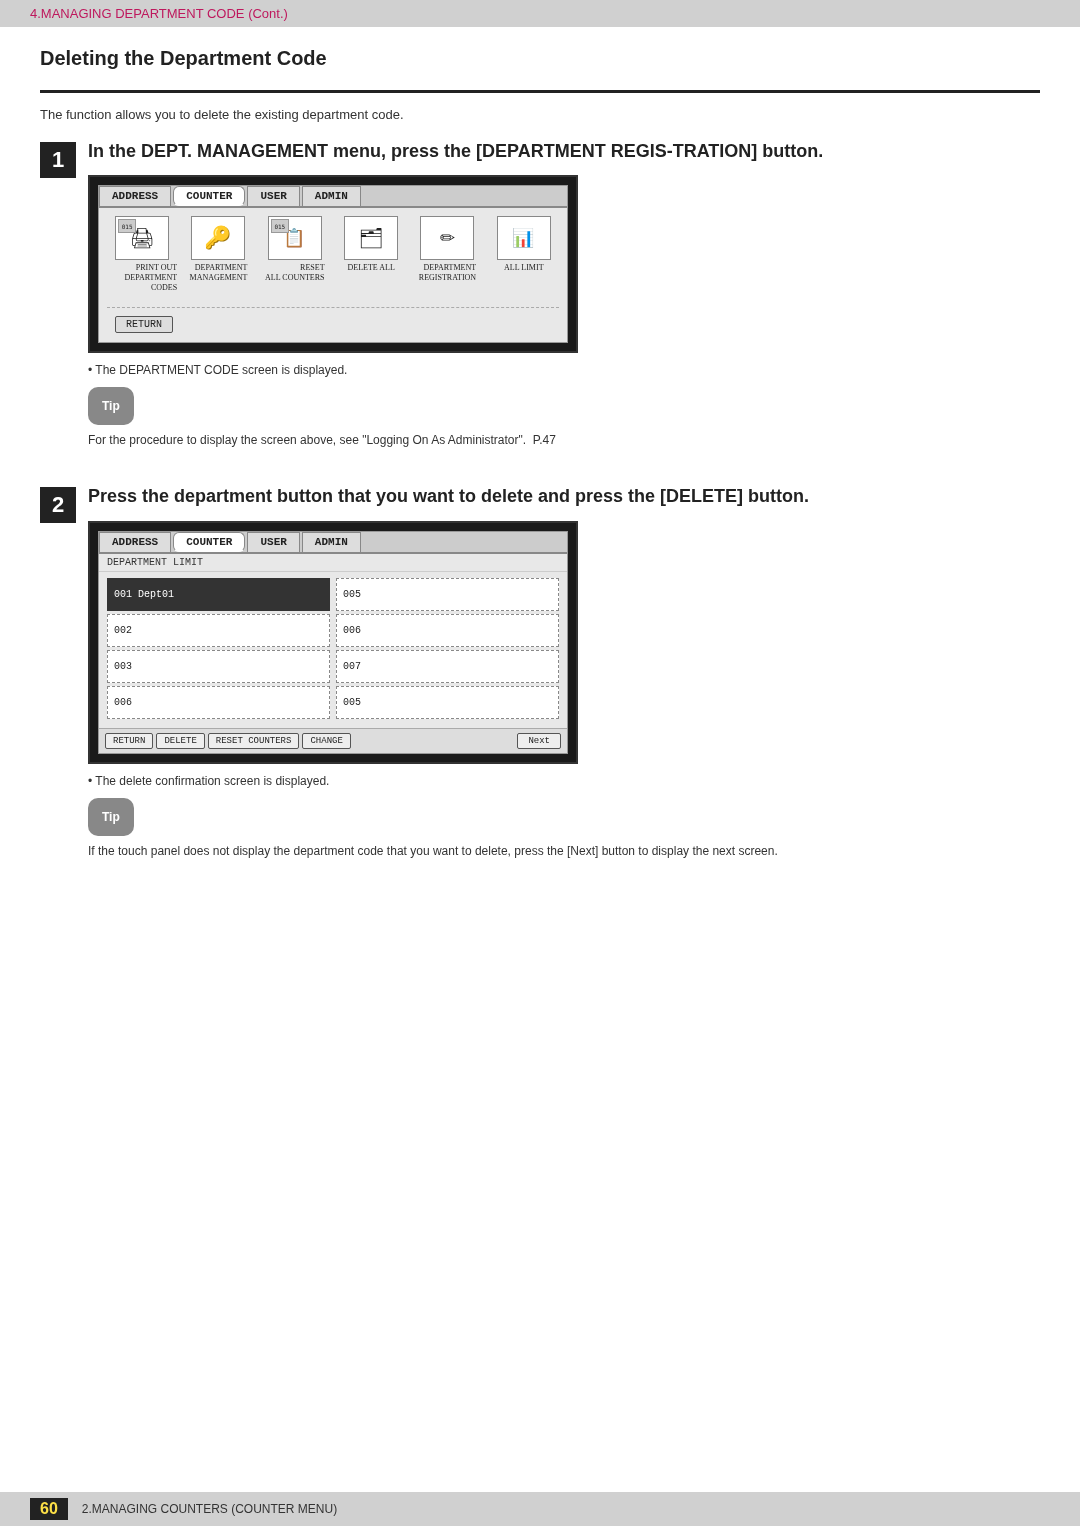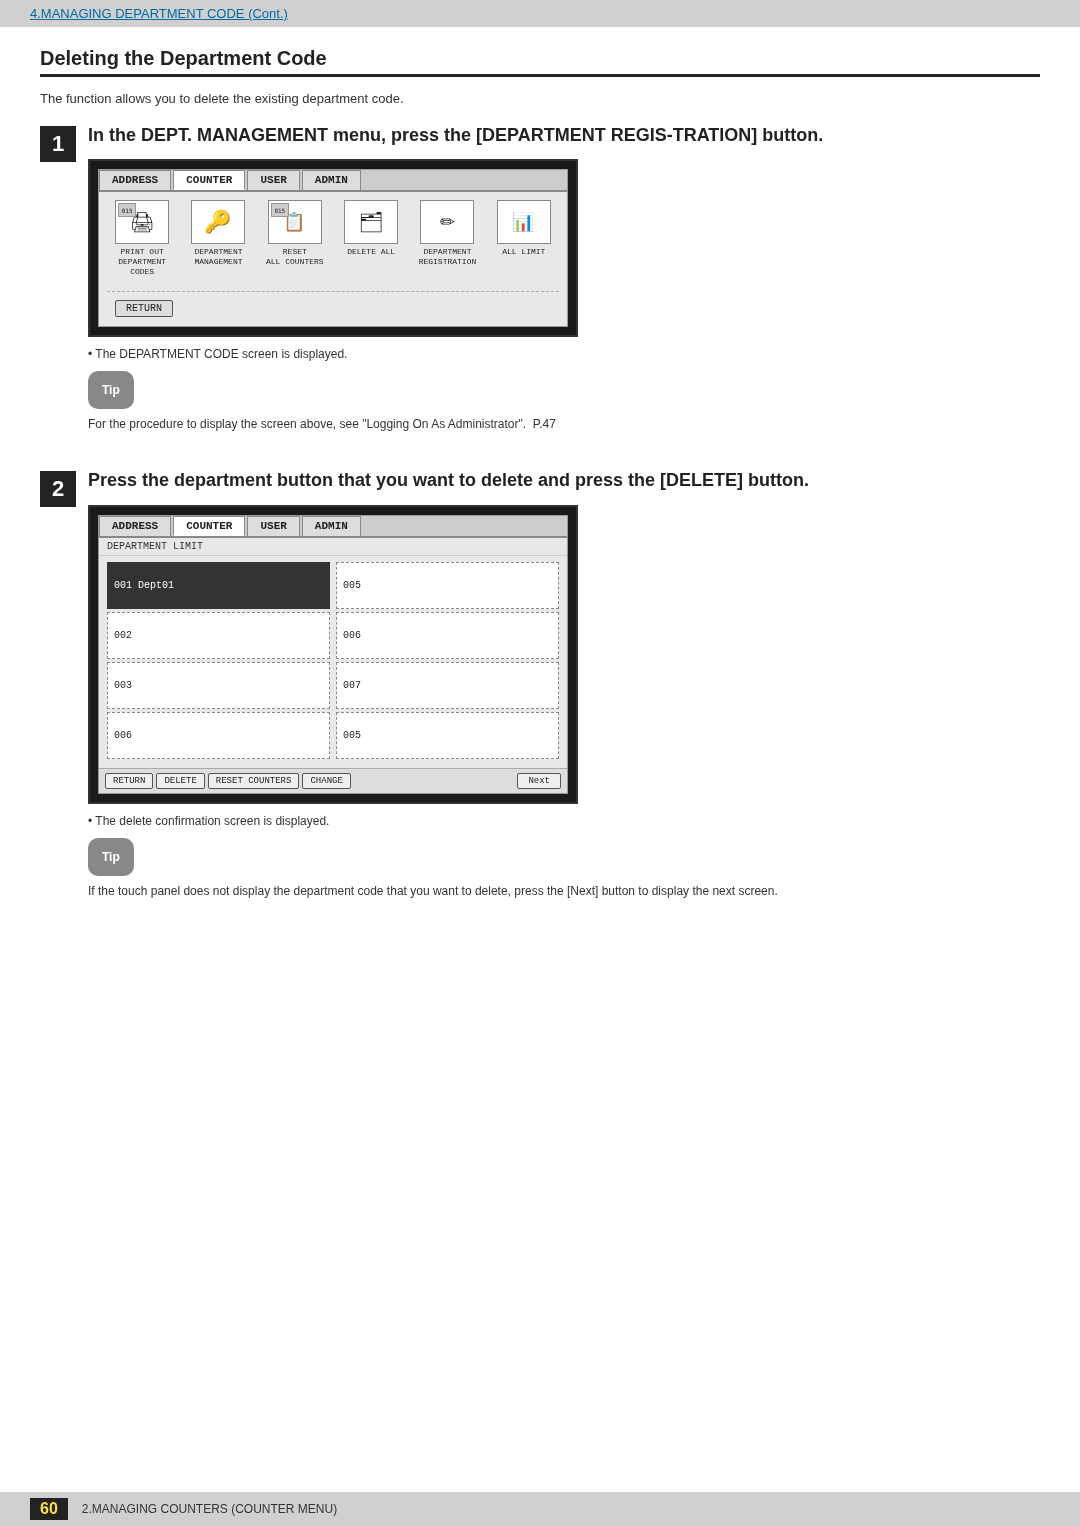--- a/index.html
+++ b/index.html
@@ -11,35 +11,34 @@
       font-size: 14px;
       color: #222;
       position: relative;
     }
 
     
     .top-bar {
       background: #d0d0d0;
       padding: 6px 30px;
       font-size: 13px;
-      color: #0369a1;
-      text-decoration: underline;
+      color: #be185d;
     }
 
     
     .main-content {
       padding: 20px 40px 40px 40px;
     }
 
     
     .section-heading {
       font-size: 20px;
       font-weight: bold;
       border-bottom: 3px solid #222;
-      padding-bottom: 4px;
+      padding-bottom: 20px;
       margin-bottom: 14px;
     }
 
     .section-description {
       font-size: 13px;
       margin-bottom: 18px;
       color: #333;
     }
 
     
@@ -106,20 +105,21 @@
       margin-right: 2px;
       font-family: 'Courier New', monospace;
       text-align: center;
     }
 
     .tab.active {
       background: #fff;
       border-bottom: 1px solid #fff;
       position: relative;
       z-index: 1;
+      border-radius: 6px;
     }
 
     .screen-label {
       font-size: 10px;
       font-family: 'Courier New', monospace;
       padding: 3px 8px;
       color: #333;
       background: #e8e8e8;
       border-bottom: 1px solid #ccc;
     }
@@ -148,22 +148,22 @@
       display: flex;
       align-items: center;
       justify-content: center;
       font-size: 18px;
       margin-bottom: 3px;
       position: relative;
     }
 
     .dept-icon-label {
       font-size: 8px;
-      font-family: Liberation Mono, monospace;
-      text-align: center;
+      font-family: Liberation Serif, serif;
+      text-align: right;
       line-height: 1.2;
       color: #222;
       text-transform: uppercase;
     }
 
     .return-btn {
       display: inline-block;
       border: 1px solid #555;
       background: #ddd;
       padding: 2px 10px;
@@ -214,21 +214,21 @@
     .dept-code-row {
       display: flex;
       gap: 6px;
       margin-bottom: 3px;
     }
 
     .dept-code-cell {
       flex: 1;
       background: #fff;
       border: 1px dashed #888;
-      padding: 17px 6px;
+      padding: 10px 6px;
       font-size: 10px;
       font-family: 'Courier New', monospace;
       min-height: 20px;
     }
 
     .dept-code-cell.selected {
       background: #333;
       color: #fff;
       border: 1px solid #333;
     }

